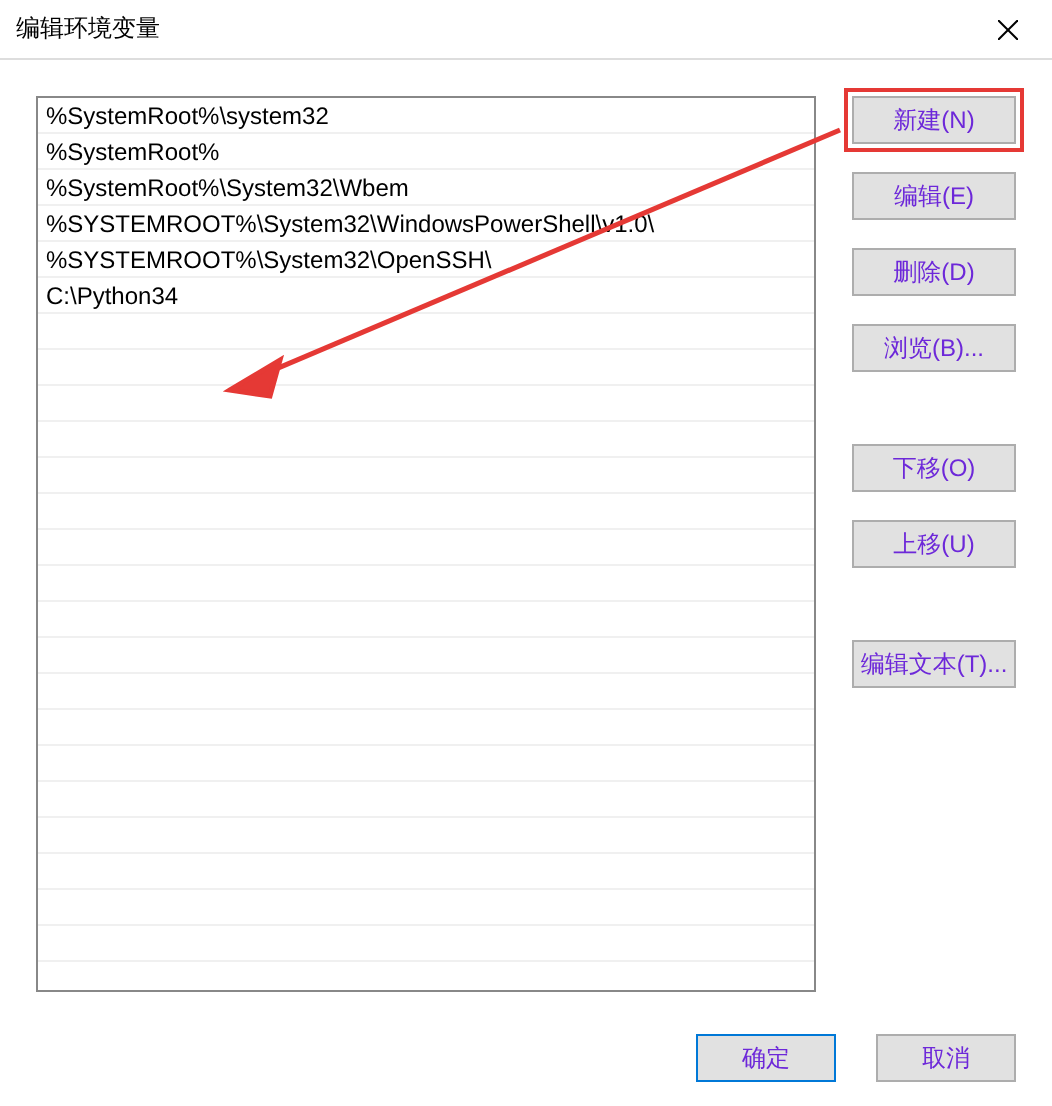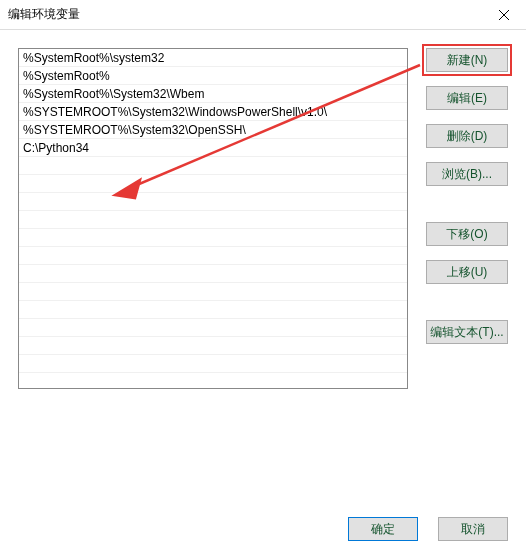--- a/index.html
+++ b/index.html
@@ -33,21 +33,21 @@
     .content {
       position: relative;
       padding: 18px;
       height: 463px;
     }
     .listbox {
       position: absolute;
       left: 18px;
       top: 18px;
       width: 390px;
-      height: 341px;
+      height: 448px;
       border: 1px solid #888;
       background: #fff;
       overflow: hidden;
     }
     .list-row {
       height: 18px;
       line-height: 18px;
       padding: 0 4px;
       border-bottom: 1px solid #f0f0f0;
       white-space: nowrap;
@@ -64,21 +64,21 @@
       width: 82px;
       height: 24px;
       line-height: 22px;
       text-align: center;
       background: #e1e1e1;
       border: 1px solid #adadad;
       margin-bottom: 14px;
       cursor: pointer;
       font-family: inherit;
       font-size: 12px;
-      color: #14532d;
+      color: #6d28d9;
     }
     .btn.new-highlight {
       outline: 2px solid #e53935;
       outline-offset: 2px;
     }
     .spacer { height: 22px; }
     .footer {
       position: absolute;
       bottom: 12px;
       right: 18px;

